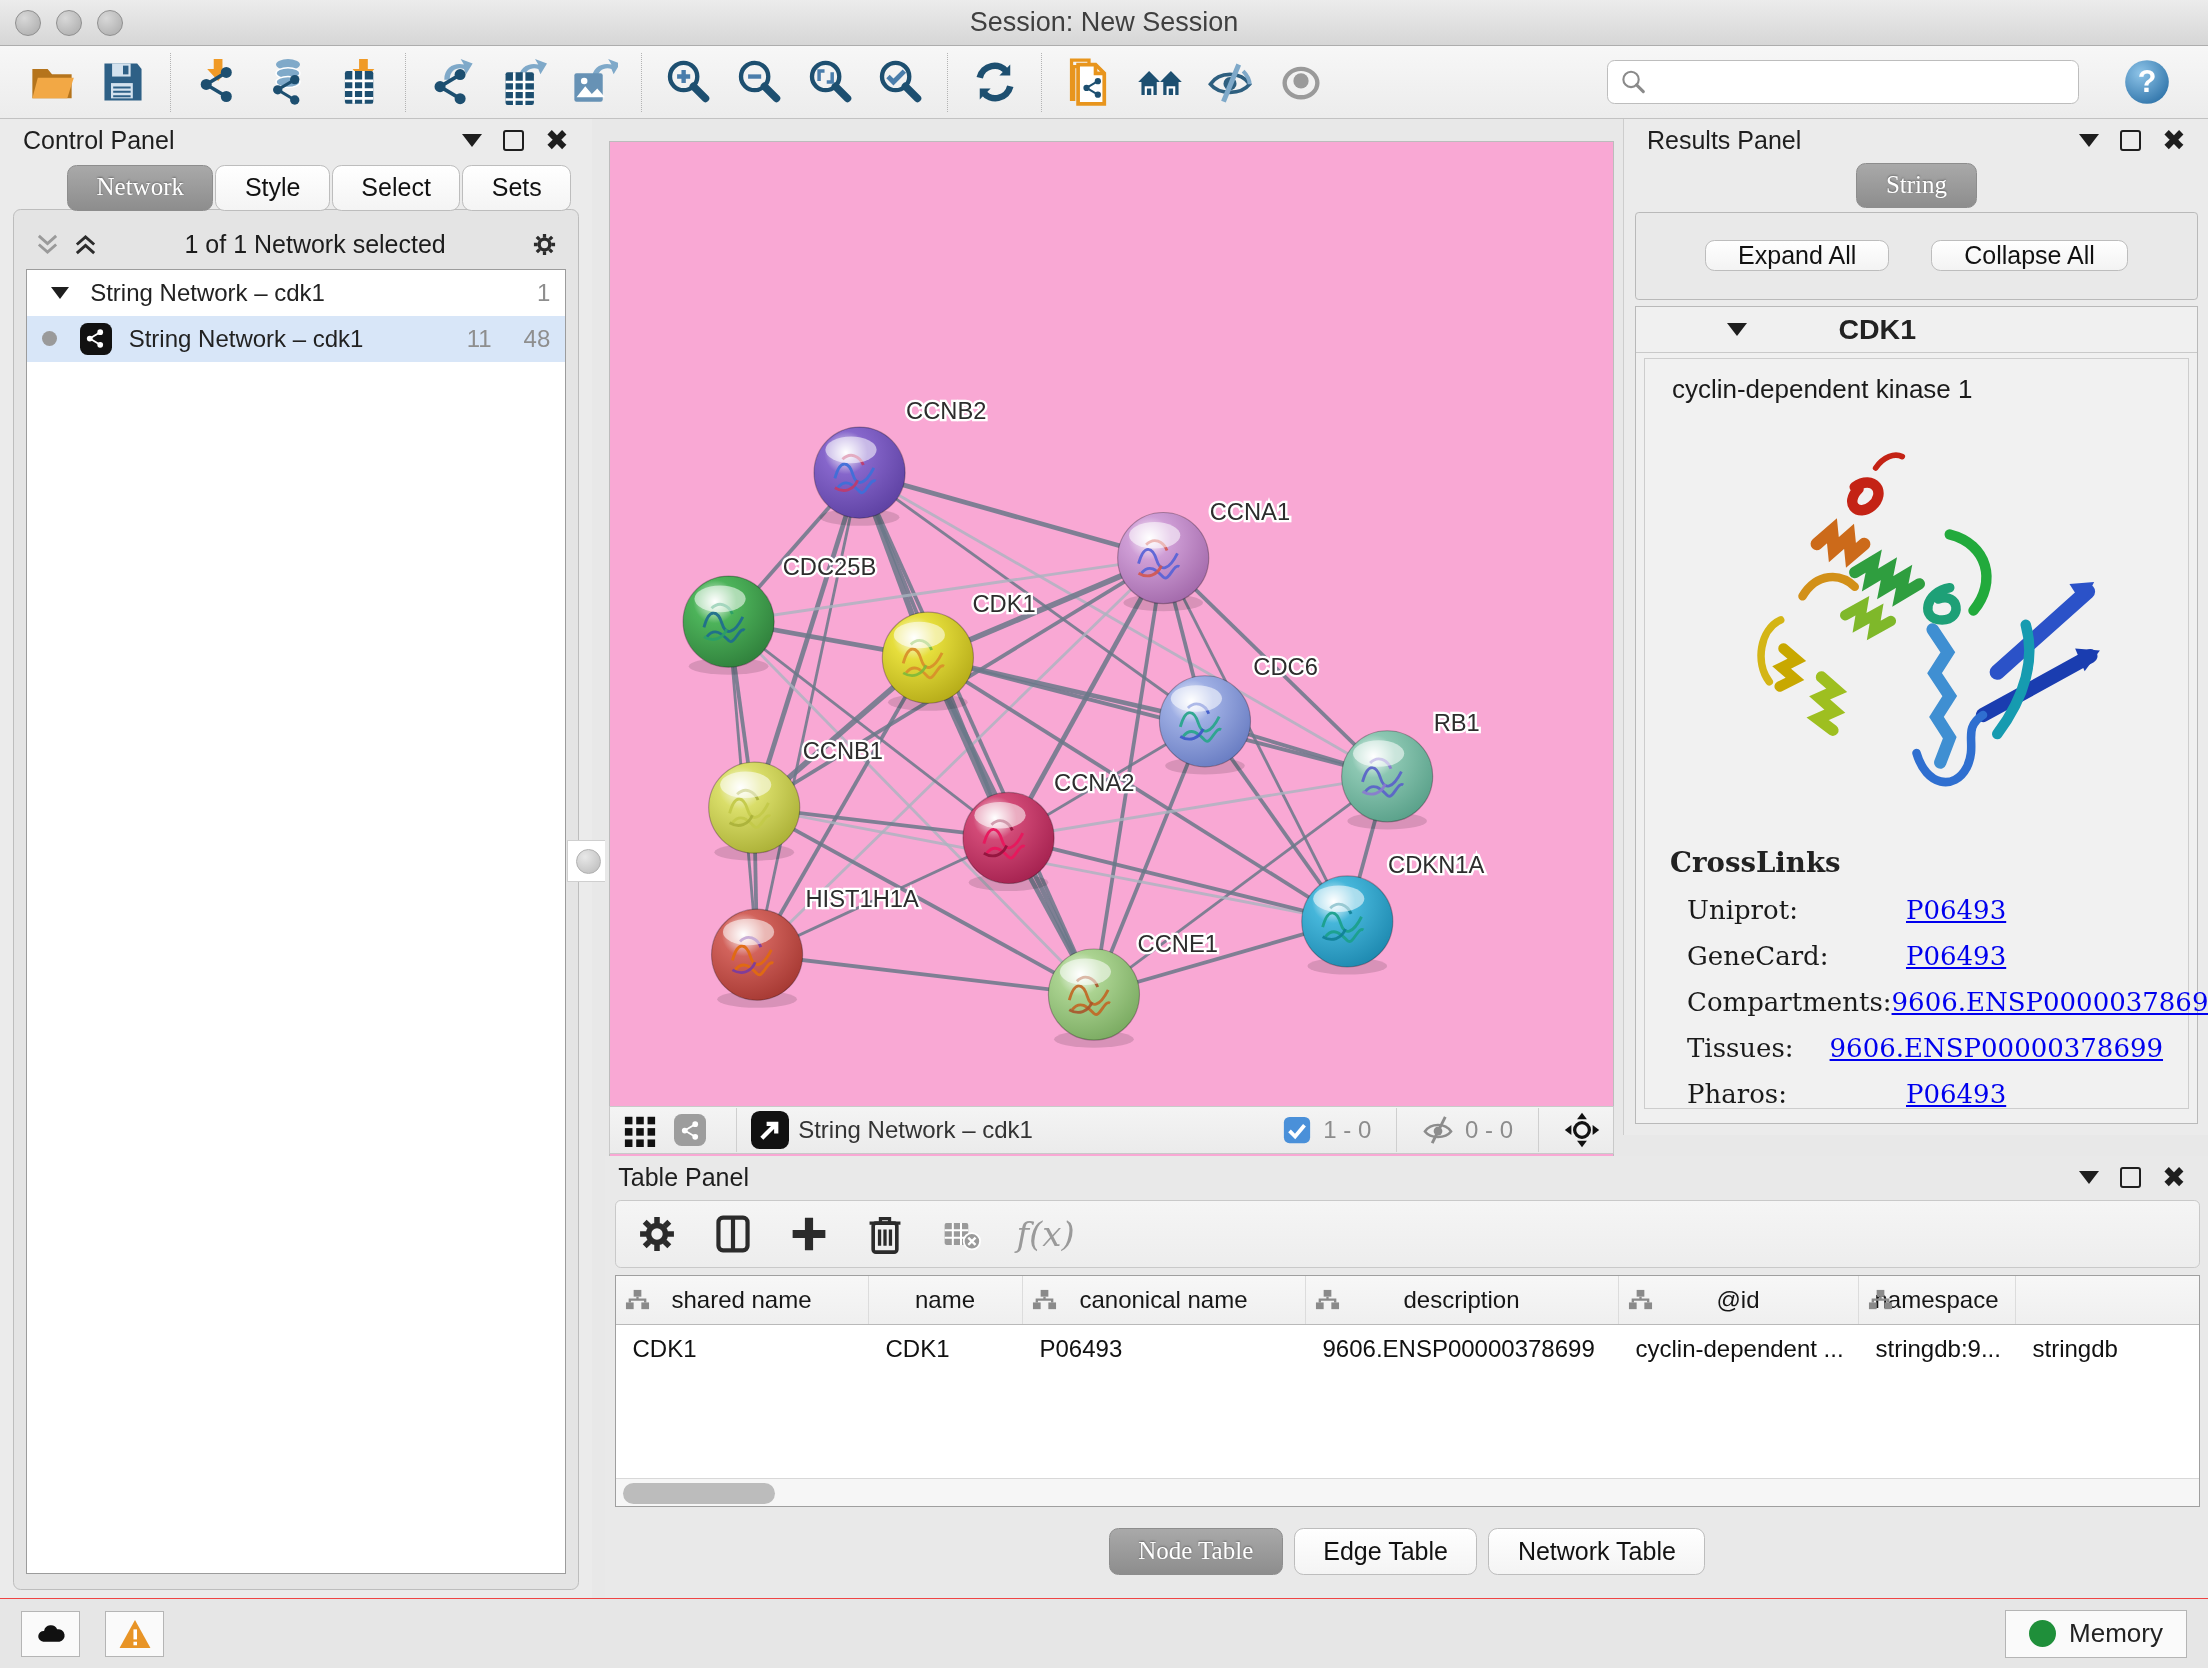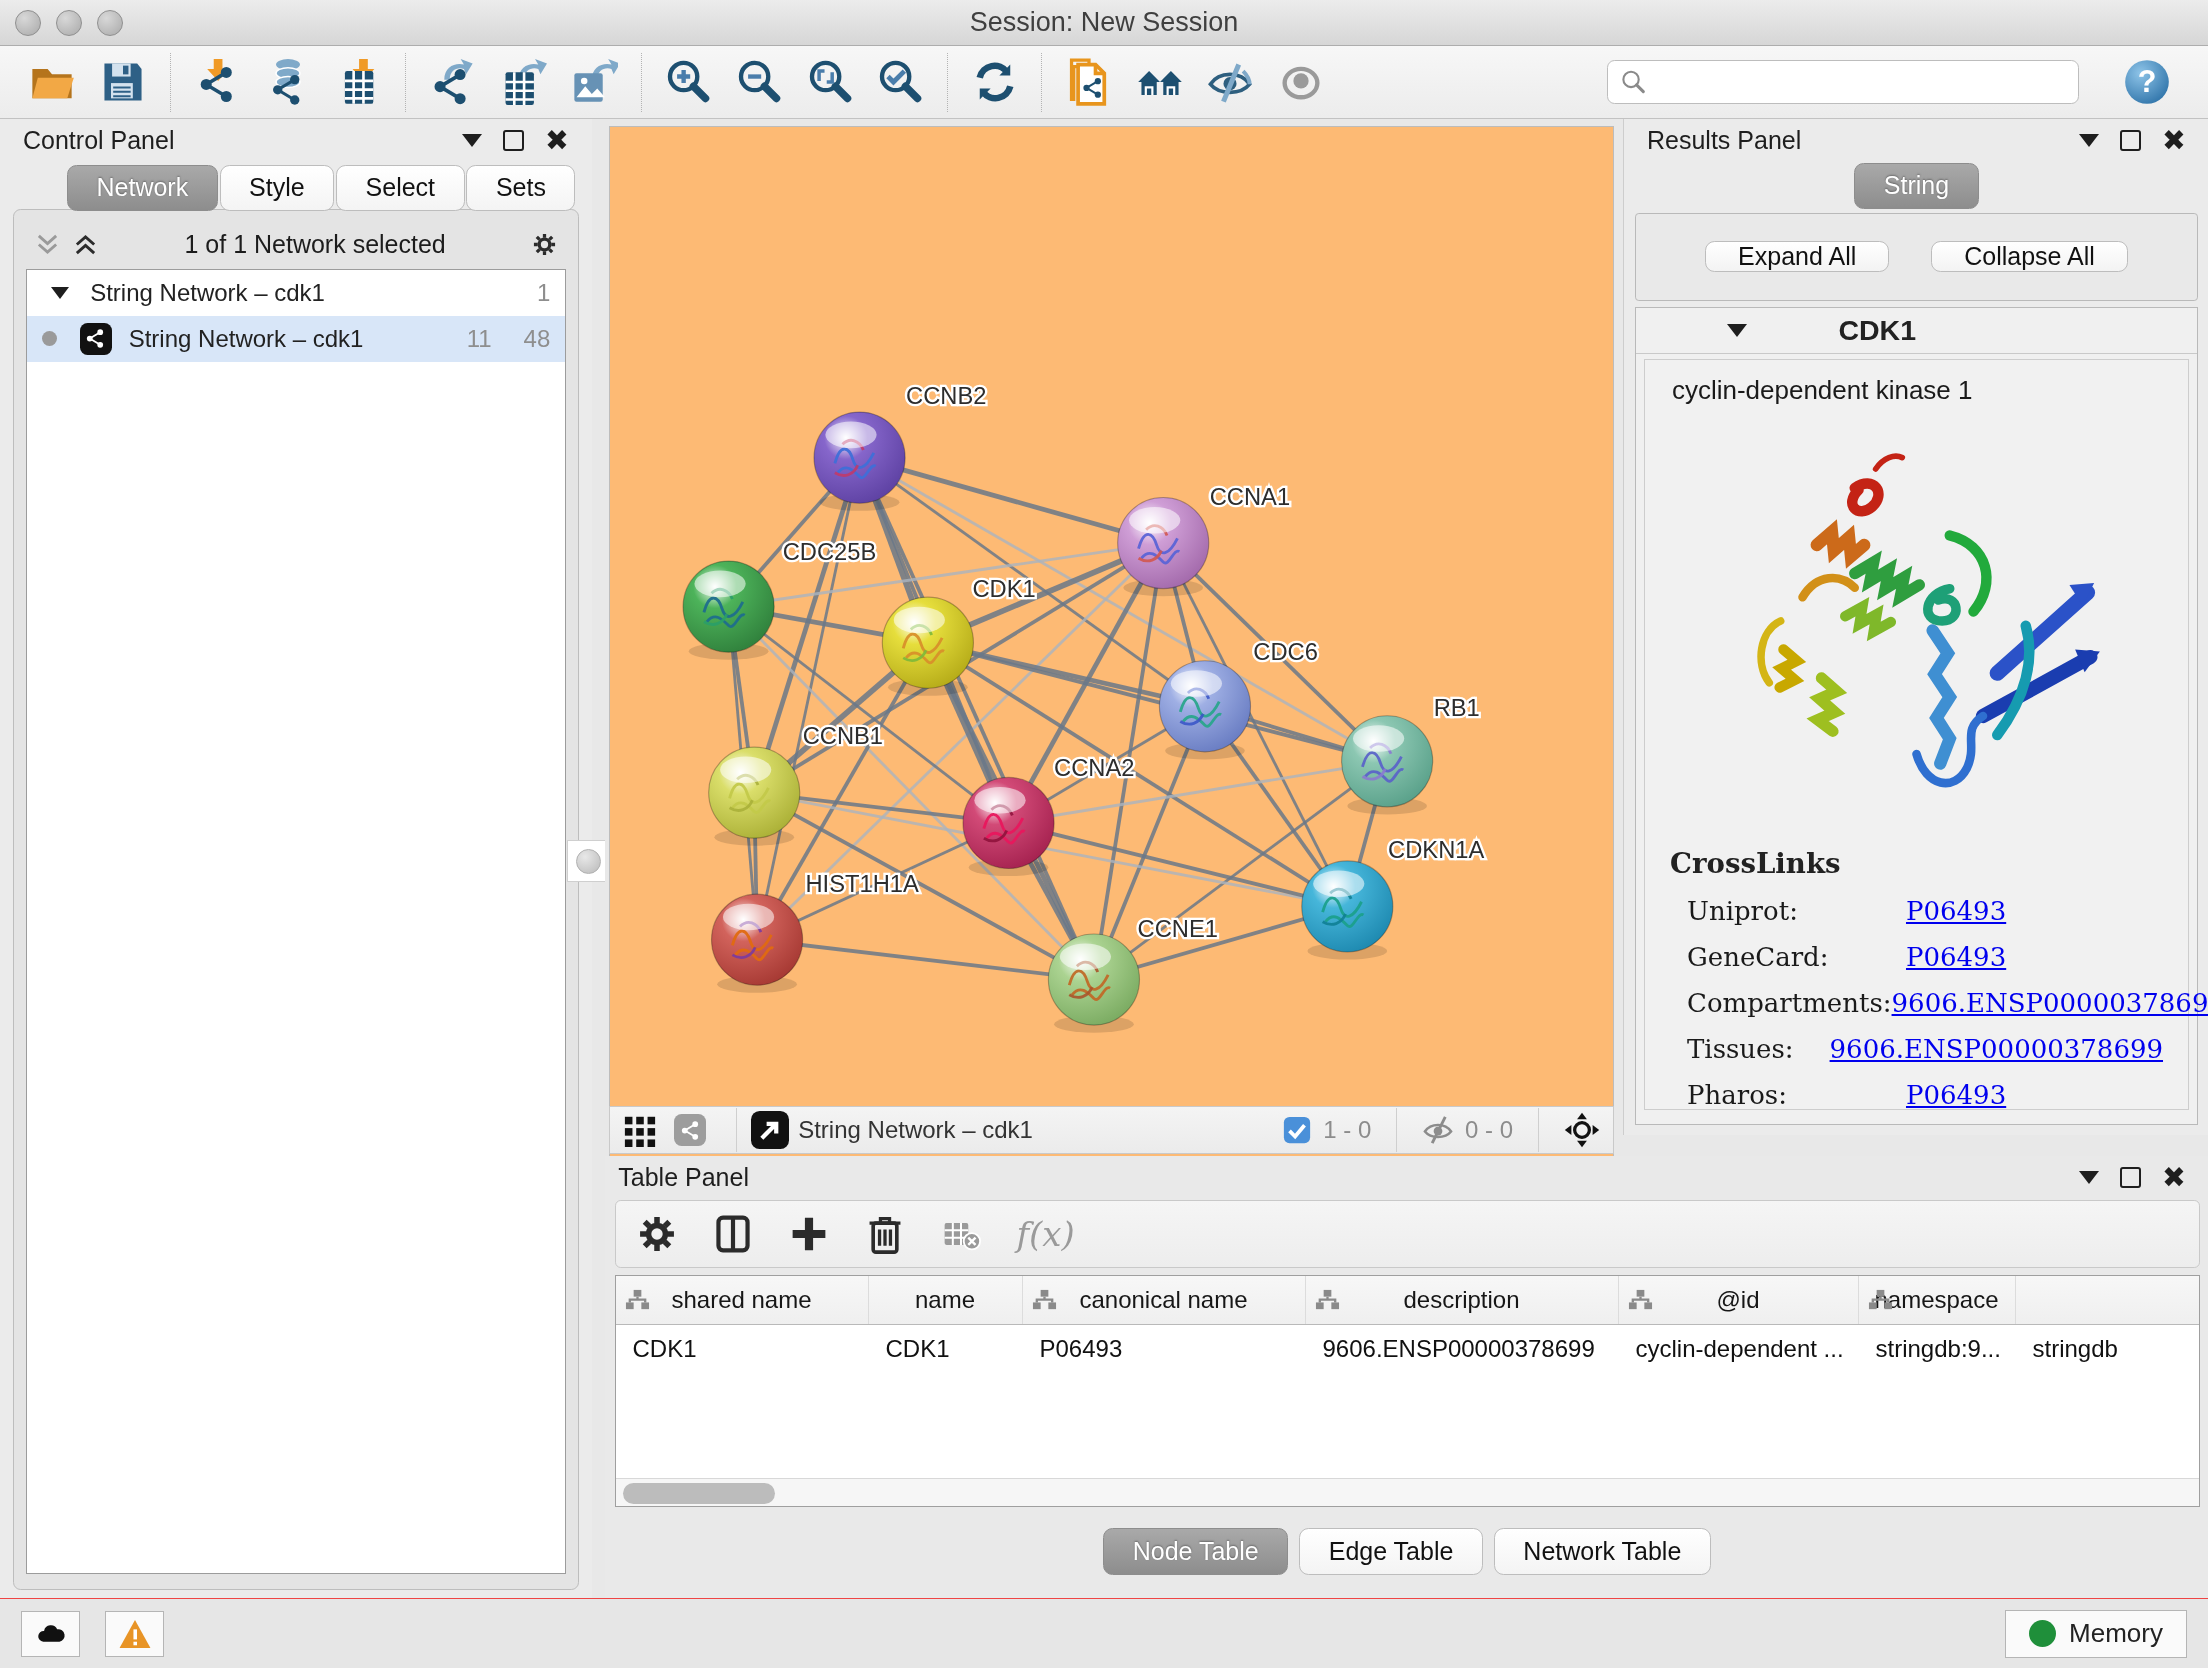--- a/index.html
+++ b/index.html
@@ -35,21 +35,21 @@
   .panel-title { font-size:25px; color:#1e1e1e; }
   .chrome { margin-left:auto; display:flex; align-items:center; gap:21px; }
   .tri-down { width:0; height:0; border-left:10.5px solid transparent; border-right:10.5px solid transparent;
     border-top:13.3px solid #1e1e1e; }
   .float-box { width:21px; height:21px; border:2.9px solid #1e1e1e; border-radius:2.9px; }
   .close-x { font-family:"DejaVu Sans", sans-serif; font-size:28.5px; font-weight:bold; color:#1e1e1e; line-height:21px; }
 
   .tabchip { border:1px solid #bdbdbd; background:linear-gradient(#ffffff,#f4f4f4);
     border-radius:9.5px; font-size:25px; padding:7.6px 28.5px; color:#111; }
   .tabchip.active { background:linear-gradient(#a9a9a9,#8d8d8d); color:#fff;
-    text-shadow:0 -1px 1.9px rgba(0,0,0,.35); border-color:#8d8d8d; }
+    text-shadow:0 -1px 1.9px rgba(0,0,0,.35); border-color:#8d8d8d;font-family:Liberation Serif, serif; }
 
   
   .control-panel { position:absolute; left:0; top:119px; width:592px; height:1479px;
     background:#ebebeb; }
   .cp-tabs { display:flex; gap:1.9px; margin:3.8px 0 0 67px; position:relative; z-index:2; }
   .cp-body { margin:-1.9px 13.3px 0 13.3px; height:1381px; background:#e4e4e4;
     border:1px solid #bdbdbd; border-radius:7.6px; padding:9.5px 11.4px; }
   .cp-selrow { display:flex; align-items:center; height:49px; padding:0 9.5px; }
   .cp-selrow .sel-label { flex:1; text-align:center; font-size:25px; color:#1c1c1c; }
   .cp-list { background:#fff; border:1px solid #9c9c9c; height:1305px; overflow:hidden; }
@@ -66,21 +66,21 @@
 
   
   .vsplit { position:absolute; left:592px; top:119px; width:13.3px; height:1479px; background:#e8e8e8; }
   .grip { position:absolute; width:42px; height:42px; background:#fff; border:1px solid #cfcfcf;
     display:flex; align-items:center; justify-content:center; }
   .grip i { width:25px; height:25px; border-radius:50%;
     background:radial-gradient(circle at 35% 30%, #e8e8e8, #b9b9b9); border:1px solid #b0b0b0; display:block; }
 
   
   .network-panel { position:absolute; left:605px; top:119px; width:1012px; height:1037px; background:#e8e8e8; }
-  .canvas { position:absolute; left:3.8px; top:7px; width:1005px; height:1226px; background:#fdba74;
+  .canvas { position:absolute; left:3.8px; top:22px; width:1005px; height:1226px; background:#f9a8d4;
     border:1px solid #bcbcbc; }
   .canvas svg { width:100%; height:100%; }
   .view-statusbar { position:absolute; left:3.8px; top:987px; width:1005px; height:48px;
     background:linear-gradient(#f4f4f4,#ebebeb); border:1px solid #c9c9c9;
     display:flex; align-items:center; padding:0 13.3px; font-size:24px; color:#8c8c8c; }
   .vs-sep { width:0; height:44px; border-left:1px solid #cfcfcf; margin:0 13.3px; }
   .vs-title { color:#333; margin-left:9.5px; }
   .vs-right { margin-left:auto; display:flex; align-items:center; gap:11.4px;justify-content:space-between; }
   .blackchip { width:38px; height:38px; background:#111; border-radius:8.6px; display:flex;
     align-items:center; justify-content:center; }

